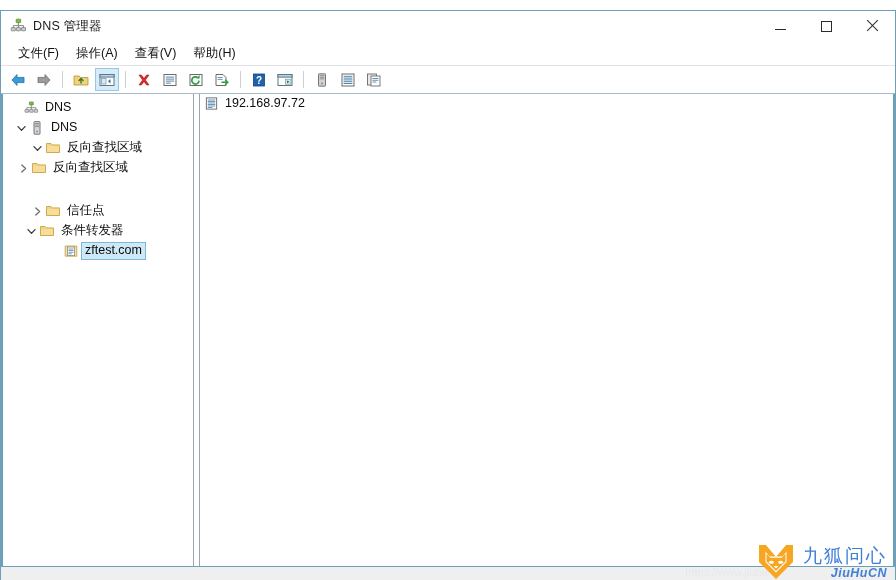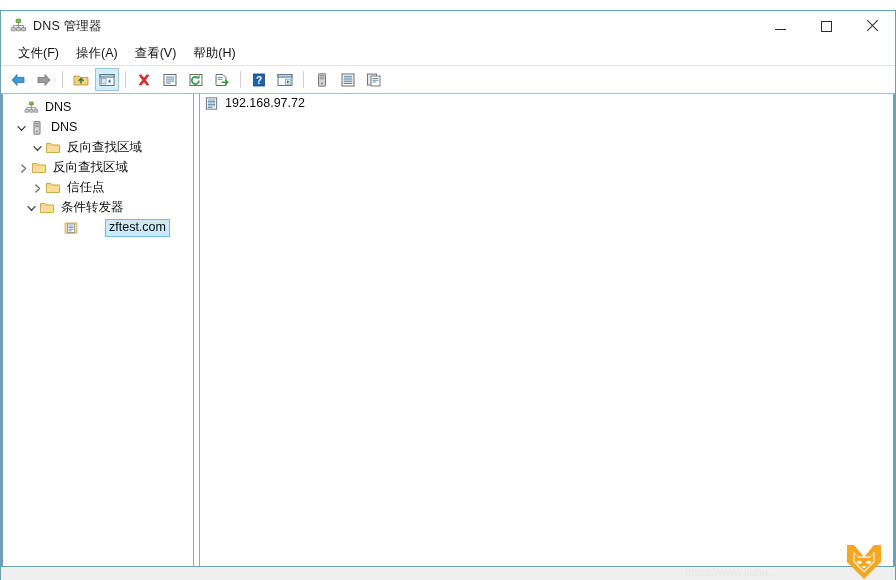--- a/index.html
+++ b/index.html
@@ -520,21 +520,21 @@
           </div>
           <div class="ticon">
             <svg width="16" height="16" viewBox="0 0 16 16">
               <path d="M1.5 3.5 L6 3.5 L7.2 5 L14.5 5 L14.5 12.5 L1.5 12.5 Z" fill="#f7dc9a" stroke="#c9a441" stroke-width="0.9" stroke-linejoin="round"></path>
               <path d="M1.5 5 L14.5 5" stroke="#e3c477" stroke-width="0.7"></path>
             </svg>
           </div>
           <div class="tree-label">反向查找区域</div>
         </div>
 
-        <div class="tree-row" style="padding-left:26px;">
+        <div class="tree-row" style="padding-left:26px;margin-top:23px;">
           <div class="chev">
             <svg width="11" height="11" viewBox="0 0 11 11">
                 <path d="M3.8 2 L7.6 5.5 L3.8 9" fill="none" stroke="#6d6d6d" stroke-width="1.3" stroke-linecap="round" stroke-linejoin="round"></path>
               </svg>
           </div>
           <div class="ticon">
             <svg width="16" height="16" viewBox="0 0 16 16">
               <path d="M1.5 3.5 L6 3.5 L7.2 5 L14.5 5 L14.5 12.5 L1.5 12.5 Z" fill="#f7dc9a" stroke="#c9a441" stroke-width="0.9" stroke-linejoin="round"></path>
               <path d="M1.5 5 L14.5 5" stroke="#e3c477" stroke-width="0.7"></path>
             </svg>
@@ -550,21 +550,21 @@
           </div>
           <div class="ticon">
             <svg width="16" height="16" viewBox="0 0 16 16">
               <path d="M1.5 3.5 L6 3.5 L7.2 5 L14.5 5 L14.5 12.5 L1.5 12.5 Z" fill="#f7dc9a" stroke="#c9a441" stroke-width="0.9" stroke-linejoin="round"></path>
               <path d="M1.5 5 L14.5 5" stroke="#e3c477" stroke-width="0.7"></path>
             </svg>
           </div>
           <div class="tree-label">条件转发器</div>
         </div>
 
-        <div class="tree-row selected" style="padding-left:60px;gap:24px;">
+        <div class="tree-row selected" style="padding-left:60px;">
           <div class="ticon">
             <svg width="16" height="16" viewBox="0 0 16 16">
               <path d="M2.2 3 L8.6 3 L8.6 3 L13.8 3 L13.8 13.2 L2.2 13.2 Z" fill="#f5e3ae" stroke="#c9a441" stroke-width="0.9"></path>
               <rect x="4.4" y="4" width="7.2" height="8.4" fill="#ffffff" stroke="#8a8a8a" stroke-width="0.8"></rect>
               <rect x="5.5" y="5.6" width="5" height="0.8" fill="#5a87a8"></rect>
               <rect x="5.5" y="7.2" width="5" height="0.8" fill="#5a87a8"></rect>
               <rect x="5.5" y="8.8" width="5" height="0.8" fill="#5a87a8"></rect>
               <rect x="5.5" y="10.4" width="3.2" height="0.8" fill="#5a87a8"></rect>
             </svg>
           </div>
@@ -603,15 +603,19 @@
     <div>
       <svg width="46" height="46" viewBox="0 0 46 46">
         <path d="M6 7 L13 7 L23 19 L33 7 L40 7 L40 24 L23 41 L6 24 Z" fill="#f5a623"></path>
         <path d="M12.5 13.5 L16.5 18.5 L29.5 18.5 L33.5 13.5 L33.5 24 L23 34.5 L12.5 24 Z" fill="#ffffff"></path>
         <path d="M13.5 15.5 L17.2 19.8 L28.8 19.8 L32.5 15.5 L32.5 23.6 L23 33 L13.5 23.6 Z" fill="#f5a623"></path>
         <ellipse cx="18.3" cy="24.2" rx="2.6" ry="1.5" fill="#ffffff"></ellipse>
         <ellipse cx="27.7" cy="24.2" rx="2.6" ry="1.5" fill="#ffffff"></ellipse>
         <path d="M20.6 28 L25.4 28 L23 30.6 Z" fill="#ffffff"></path>
       </svg>
     </div>
+    <div class="wm-text">
+      <div class="wm-cn">九狐问心</div>
+      <div class="wm-en">JiuHuCN</div>
+    </div>
   </div>
 
 </div>
 
 </body></html>

